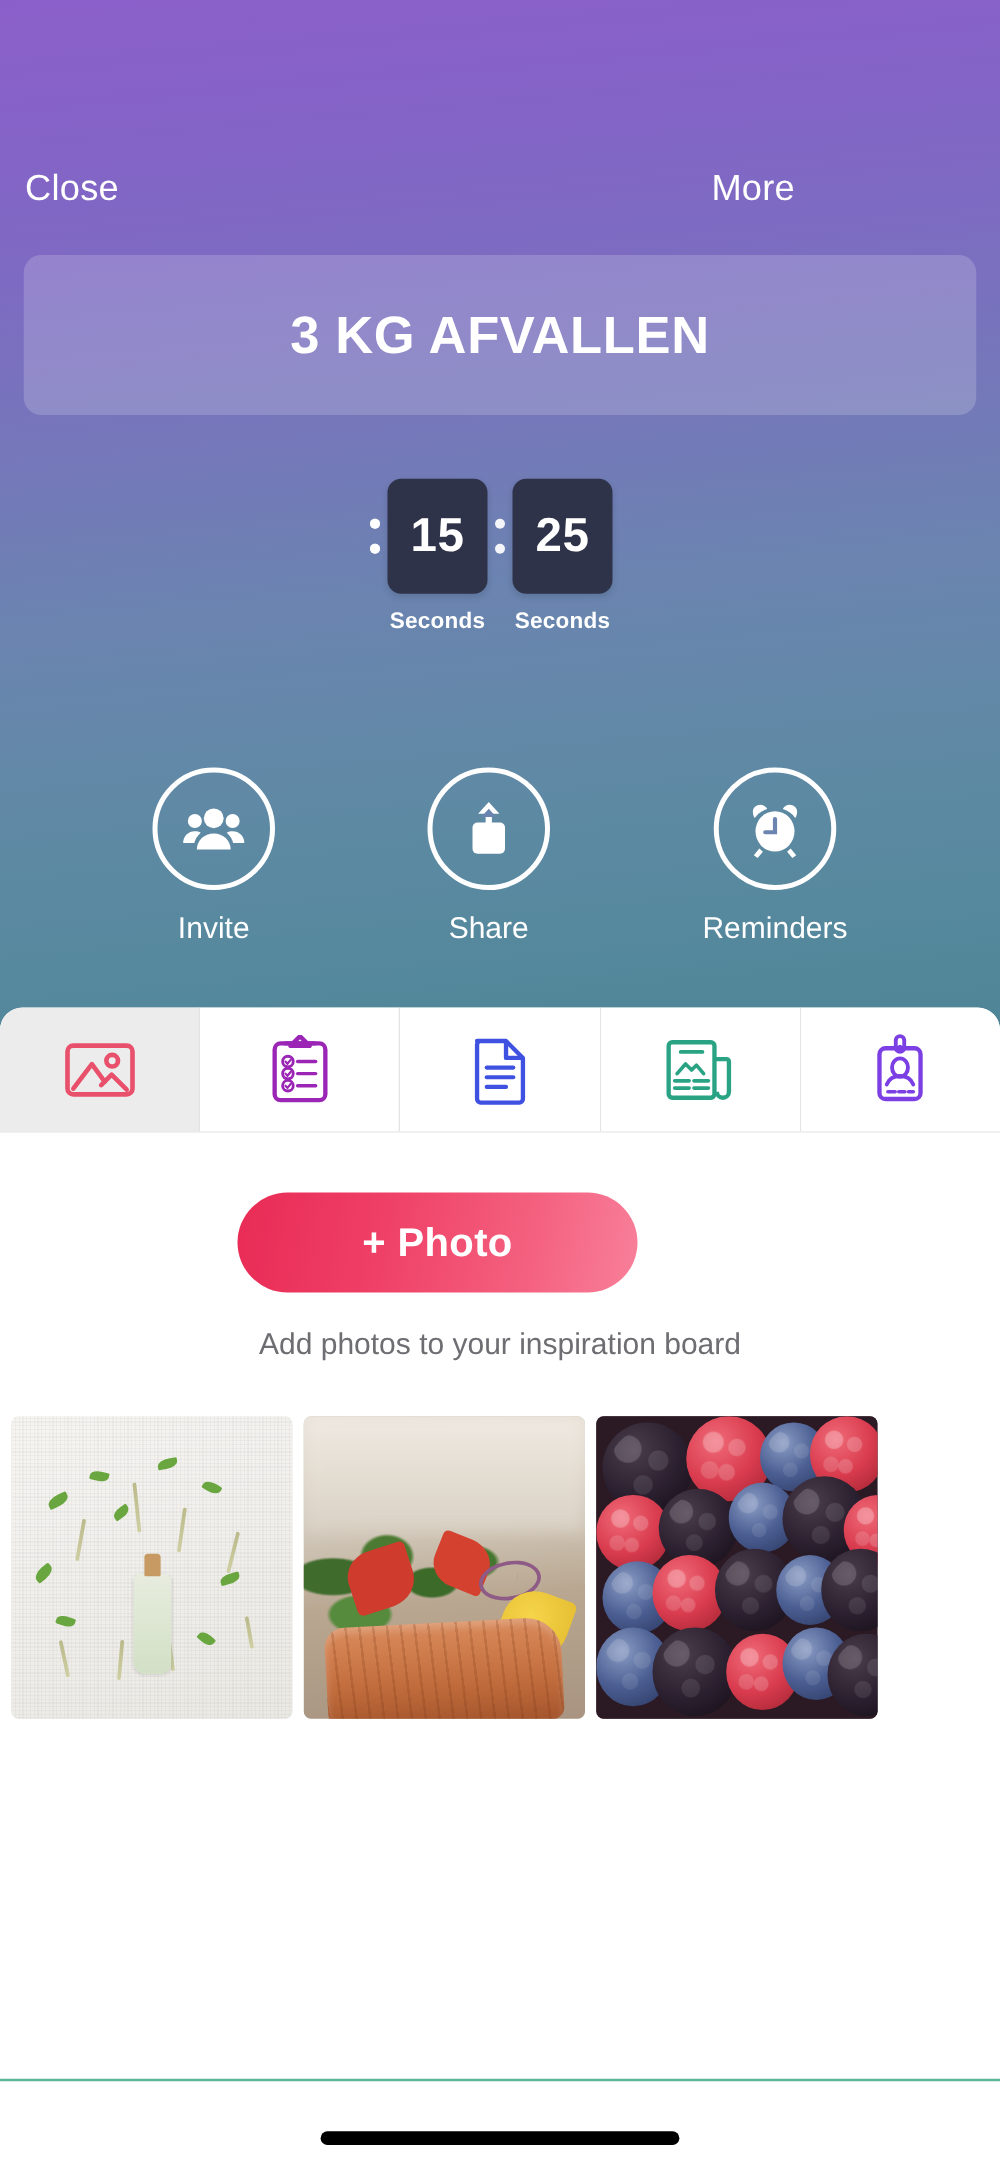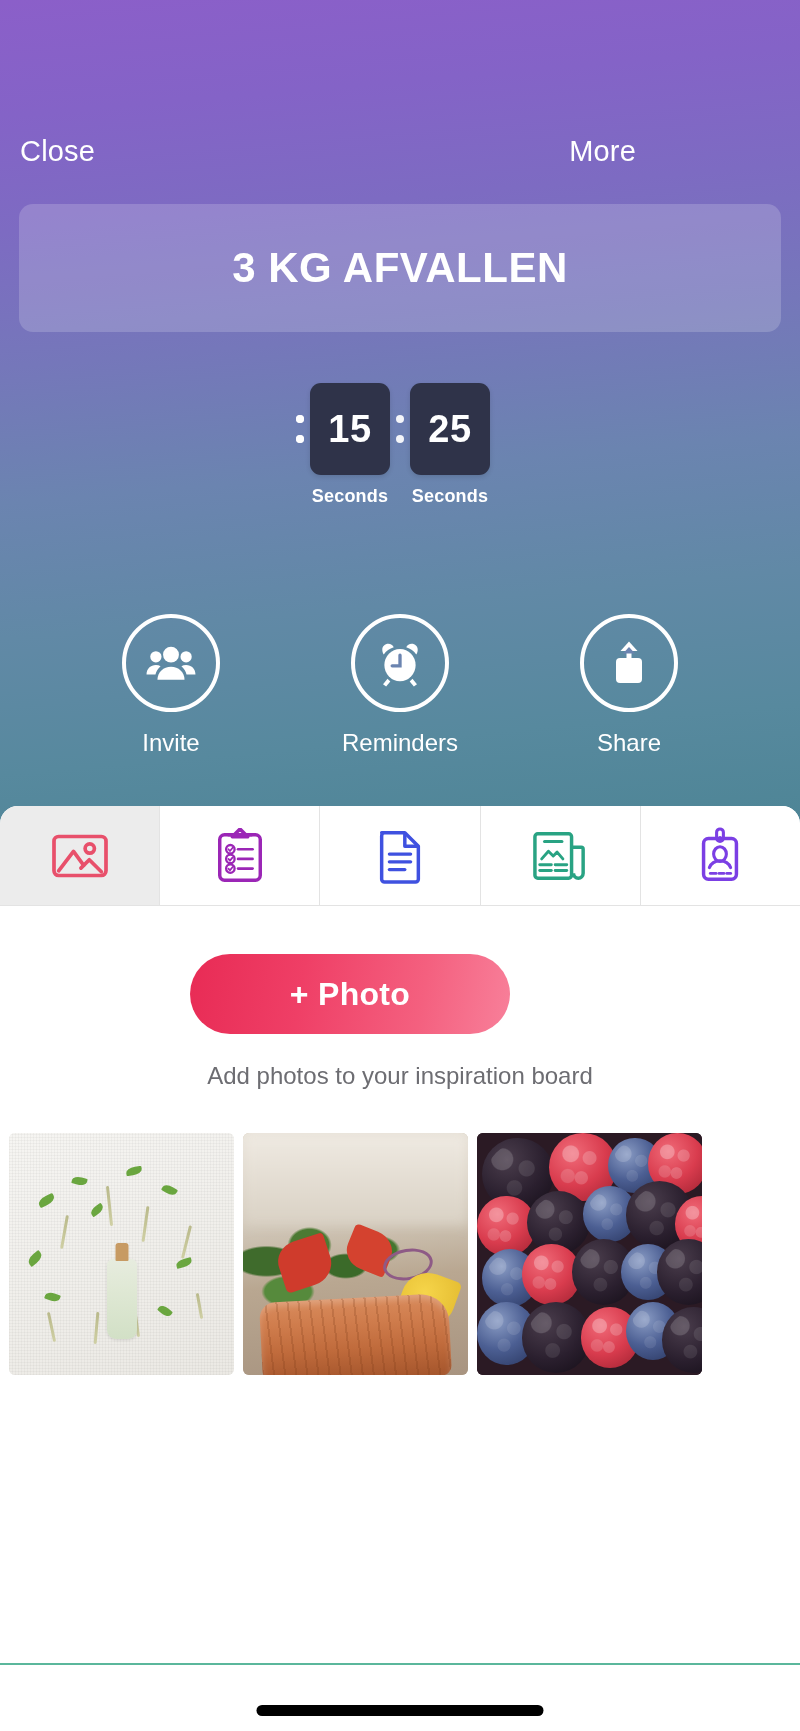--- a/index.html
+++ b/index.html
@@ -433,42 +433,42 @@
             <path d="M0.5 35c0-5.3 4-9 9-9 1.7 0 3.2.3 4.5 1-2.7 2.4-4.4 5.3-4.9 8z" fill="#fff"></path>
             <circle cx="38.5" cy="18" r="5.4" fill="#fff"></circle>
             <path d="M47.5 35c0-5.3-4-9-9-9-1.7 0-3.2.3-4.5 1 2.7 2.4 4.4 5.3 4.9 8z" fill="#fff"></path>
           </svg>
         </div>
         <span class="action-label">Invite</span>
       </div>
 
       <div class="action">
         <div class="action-circle">
+          <svg width="48" height="48" viewBox="0 0 48 48">
+            <rect x="11" y="19" width="26" height="25" rx="4" fill="#fff"></rect>
+            <rect x="21.5" y="6" width="5" height="23" fill="#fff"></rect>
+            <path d="M24 2.5l8.5 9.5h-17z" fill="#fff"></path>
+            <path d="M24 8l6 6.5h-12z" fill="#6b84b0"></path>
+          </svg>
+        </div>
+        <span class="action-label">Share</span>
+      </div>
+
+      <div class="action">
+        <div class="action-circle">
           <svg width="50" height="50" viewBox="0 0 48 48">
             <ellipse cx="24" cy="26" rx="15" ry="15.5" fill="#fff"></ellipse>
             <path d="M7 11c0-3 2.6-5.4 5.8-5.4 2.3 0 4.3 1.3 5.2 3.2C14.1 10 10.6 12.4 8.4 15.8 7.5 14.5 7 12.8 7 11z" fill="#fff"></path>
             <path d="M41 11c0-3-2.6-5.4-5.8-5.4-2.3 0-4.3 1.3-5.2 3.2 3.9 1.2 7.4 3.6 9.6 7 .9-1.3 1.4-3 1.4-4.8z" fill="#fff"></path>
             <path d="M12 39.2l-4.3 5.1 3 2.2 4-4.8z" fill="#fff"></path>
             <path d="M36 39.2l4.3 5.1-3 2.2-4-4.8z" fill="#fff"></path>
             <path d="M24 16.5v10.2h-7.5" stroke="#6b84b0" stroke-width="3.2" fill="none" stroke-linecap="round"></path>
           </svg>
         </div>
         <span class="action-label">Reminders</span>
-      </div>
-
-      <div class="action">
-        <div class="action-circle">
-          <svg width="48" height="48" viewBox="0 0 48 48">
-            <rect x="11" y="19" width="26" height="25" rx="4" fill="#fff"></rect>
-            <rect x="21.5" y="6" width="5" height="23" fill="#fff"></rect>
-            <path d="M24 2.5l8.5 9.5h-17z" fill="#fff"></path>
-            <path d="M24 8l6 6.5h-12z" fill="#6b84b0"></path>
-          </svg>
-        </div>
-        <span class="action-label">Share</span>
       </div>
 
     </div>
   </div>
 
   <div class="sheet">
 
     <div class="tabbar">
 
       <div class="tab active">

